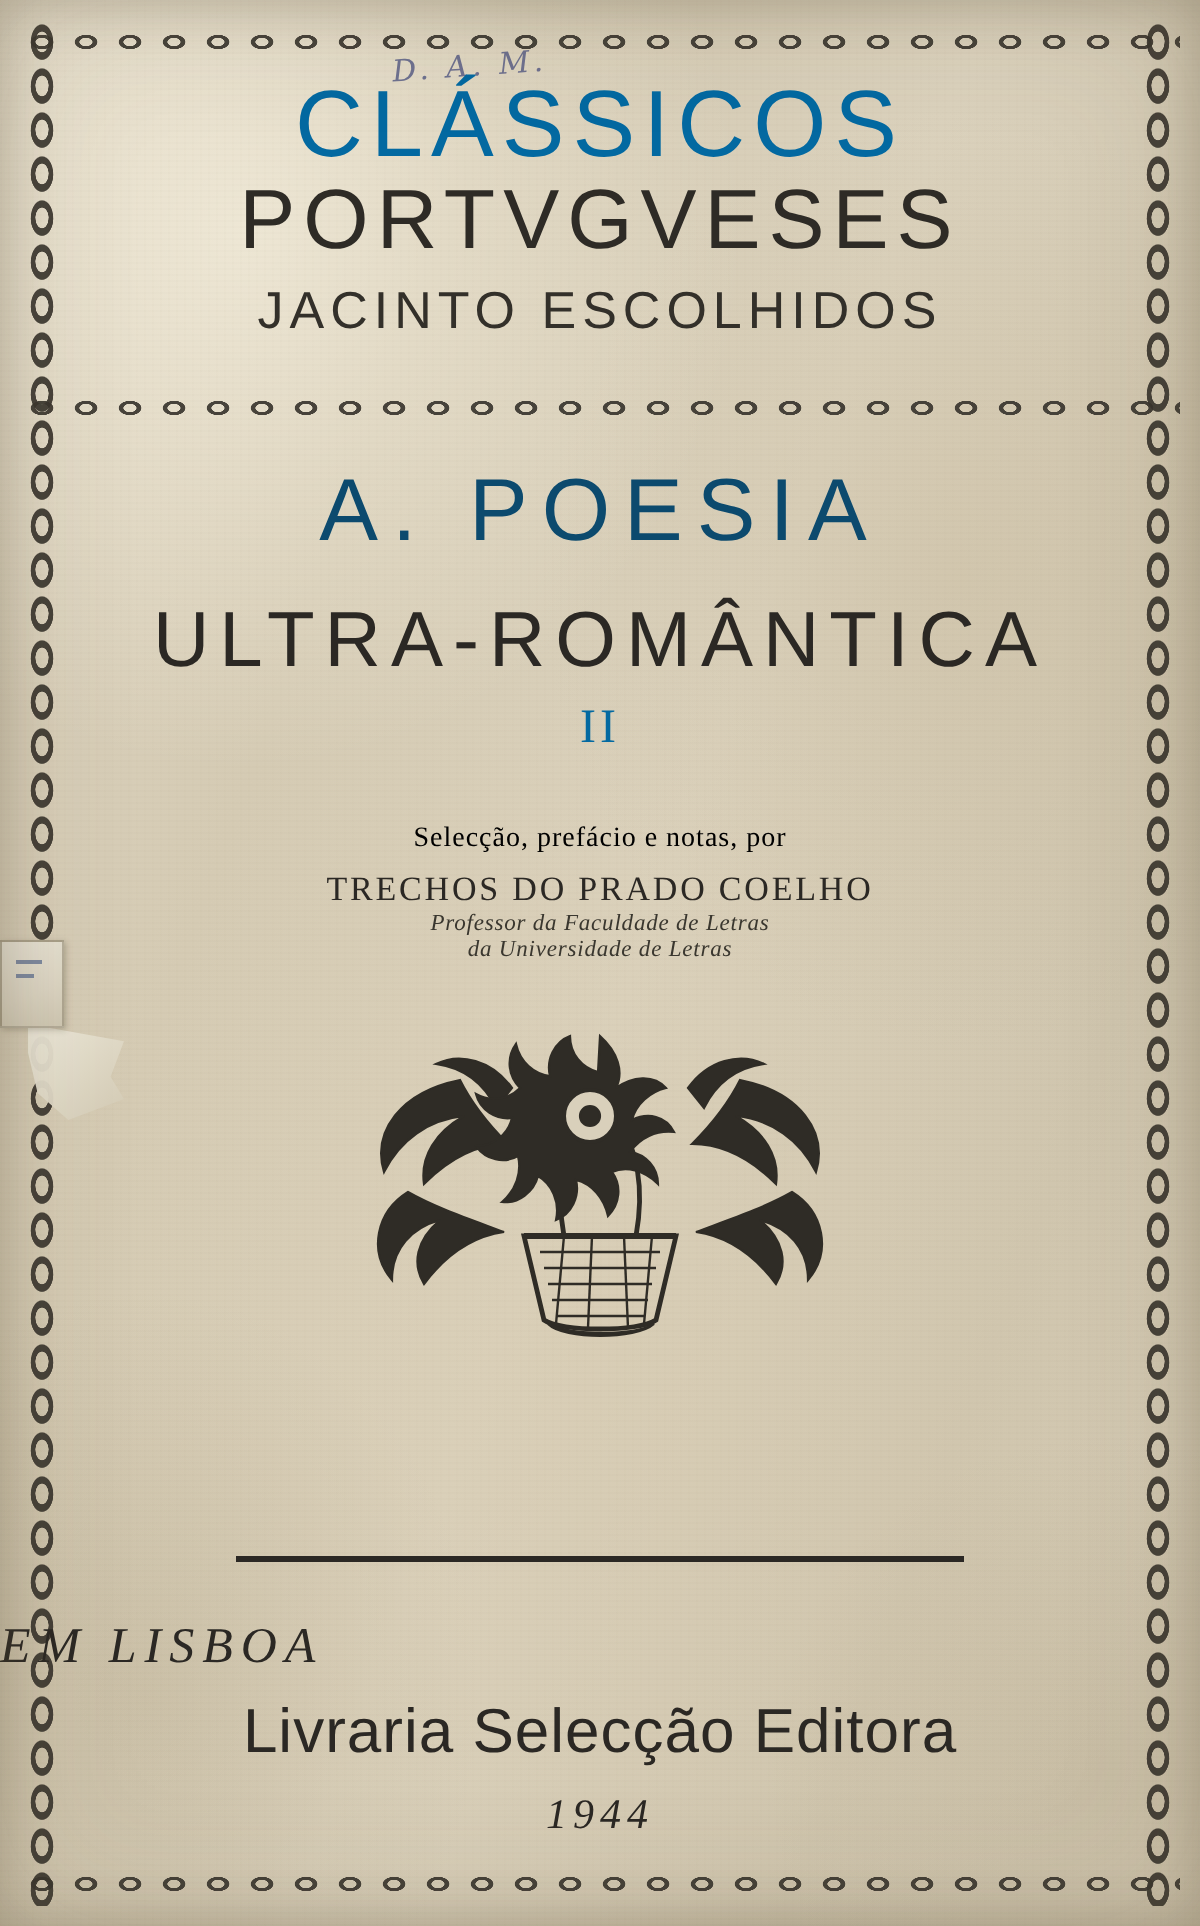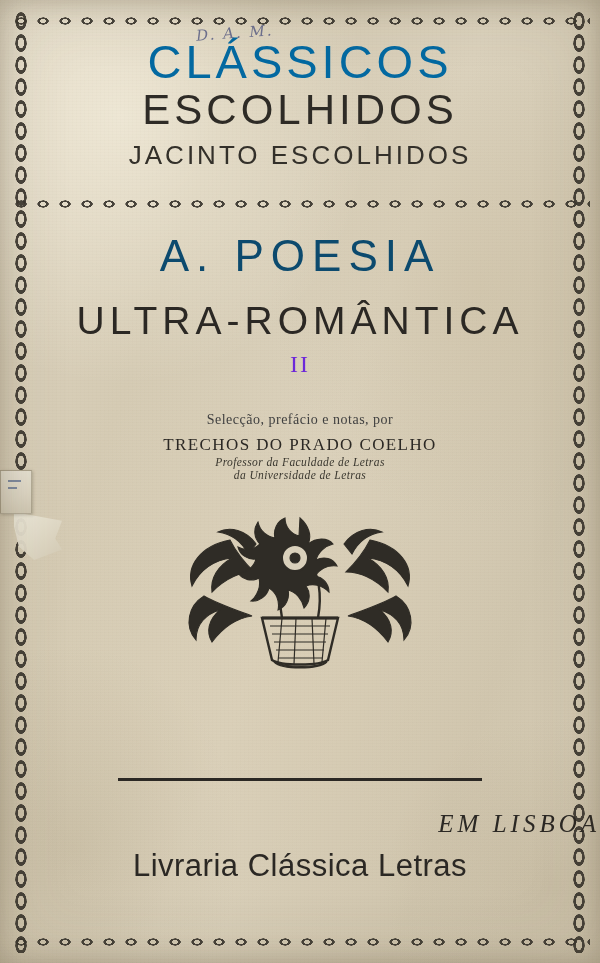--- a/index.html
+++ b/index.html
@@ -142,28 +142,28 @@
   .title-sub {
     font-size: 39px;
     letter-spacing: 5px;
     color: #2b2824;
     font-family: "Liberation Sans", sans-serif;
     margin-top: 18px;
   }
   .volume {
     font-size: 24px;
     letter-spacing: 2px;
-    color: #6d28d9;
+    color: #0369a1;
     font-family: "Liberation Serif", serif;
     margin-top: 8px;
   }
 
   .credit-1 {
     font-size: 14px;
-    color: #404040;
+    color: #000000;
     font-family: "Liberation Serif", serif;
     margin-top: 34px;
     letter-spacing: 0.5px;
   }
   .credit-2 {
     font-size: 17px;
     color: #2b2824;
     font-family: "Liberation Serif", serif;
     letter-spacing: 1.4px;
     margin-top: 7px;
@@ -191,21 +191,21 @@
     position: absolute;
     left: 118px;
     width: 364px;
     top: 778px;
     border-top: 3px solid #2b2824;
   }
   .imprint-city {
     position: absolute;
     left: 0; right: 0;
     top: 810px;
-    text-align: right;
+    text-align: left;
     font-size: 25px;
     font-style: italic;
     letter-spacing: 4px;
     color: #2b2824;
     font-family: "Liberation Serif", serif;
   }
   .imprint-pub {
     position: absolute;
     left: 0; right: 0;
     top: 848px;
@@ -282,21 +282,21 @@
     </div>
 
   <div class="rule-band" style="top:193px">
       <div class="chain-h"></div>
     </div>
 
   <div id="handwriting">D. A. M.</div>
 
   <div id="content">
     <div class="series-line1">CLÁSSICOS</div>
-    <div class="series-line2">ESCOLHIDOS</div>
+    <div class="series-line2">PORTVGVESES</div>
     <div class="series-sub">JACINTO ESCOLHIDOS</div>
 
     <div style="height:60px"></div>
 
     <div class="title-main">A. POESIA</div>
     <div class="title-sub">ULTRA-ROMÂNTICA</div>
     <div class="volume">II</div>
 
     <div class="credit-1">Selecção, prefácio e notas, por</div>
     <div class="credit-2">TRECHOS DO PRADO COELHO</div>
@@ -340,21 +340,22 @@
           </g>
 
           <path d="M104 162 C118 168 146 168 157 162 C148 170 112 170 104 162 Z"></path>
         </g>
       </svg>
     </div>
   </div>
 
   <div class="divider"></div>
   <div class="imprint-city">EM LISBOA</div>
-  <div class="imprint-pub">Livraria Clássica Letras</div>
+  <div class="imprint-pub">Livraria Selecção Editora</div>
+  <div class="imprint-year">1944</div>
 
   <div id="sticker-tear"></div>
   <div id="label-sticker">
     <div class="mark"></div>
     <div class="mark2"></div>
   </div>
 
   <div id="edge-shade"></div>
 </div>
 

